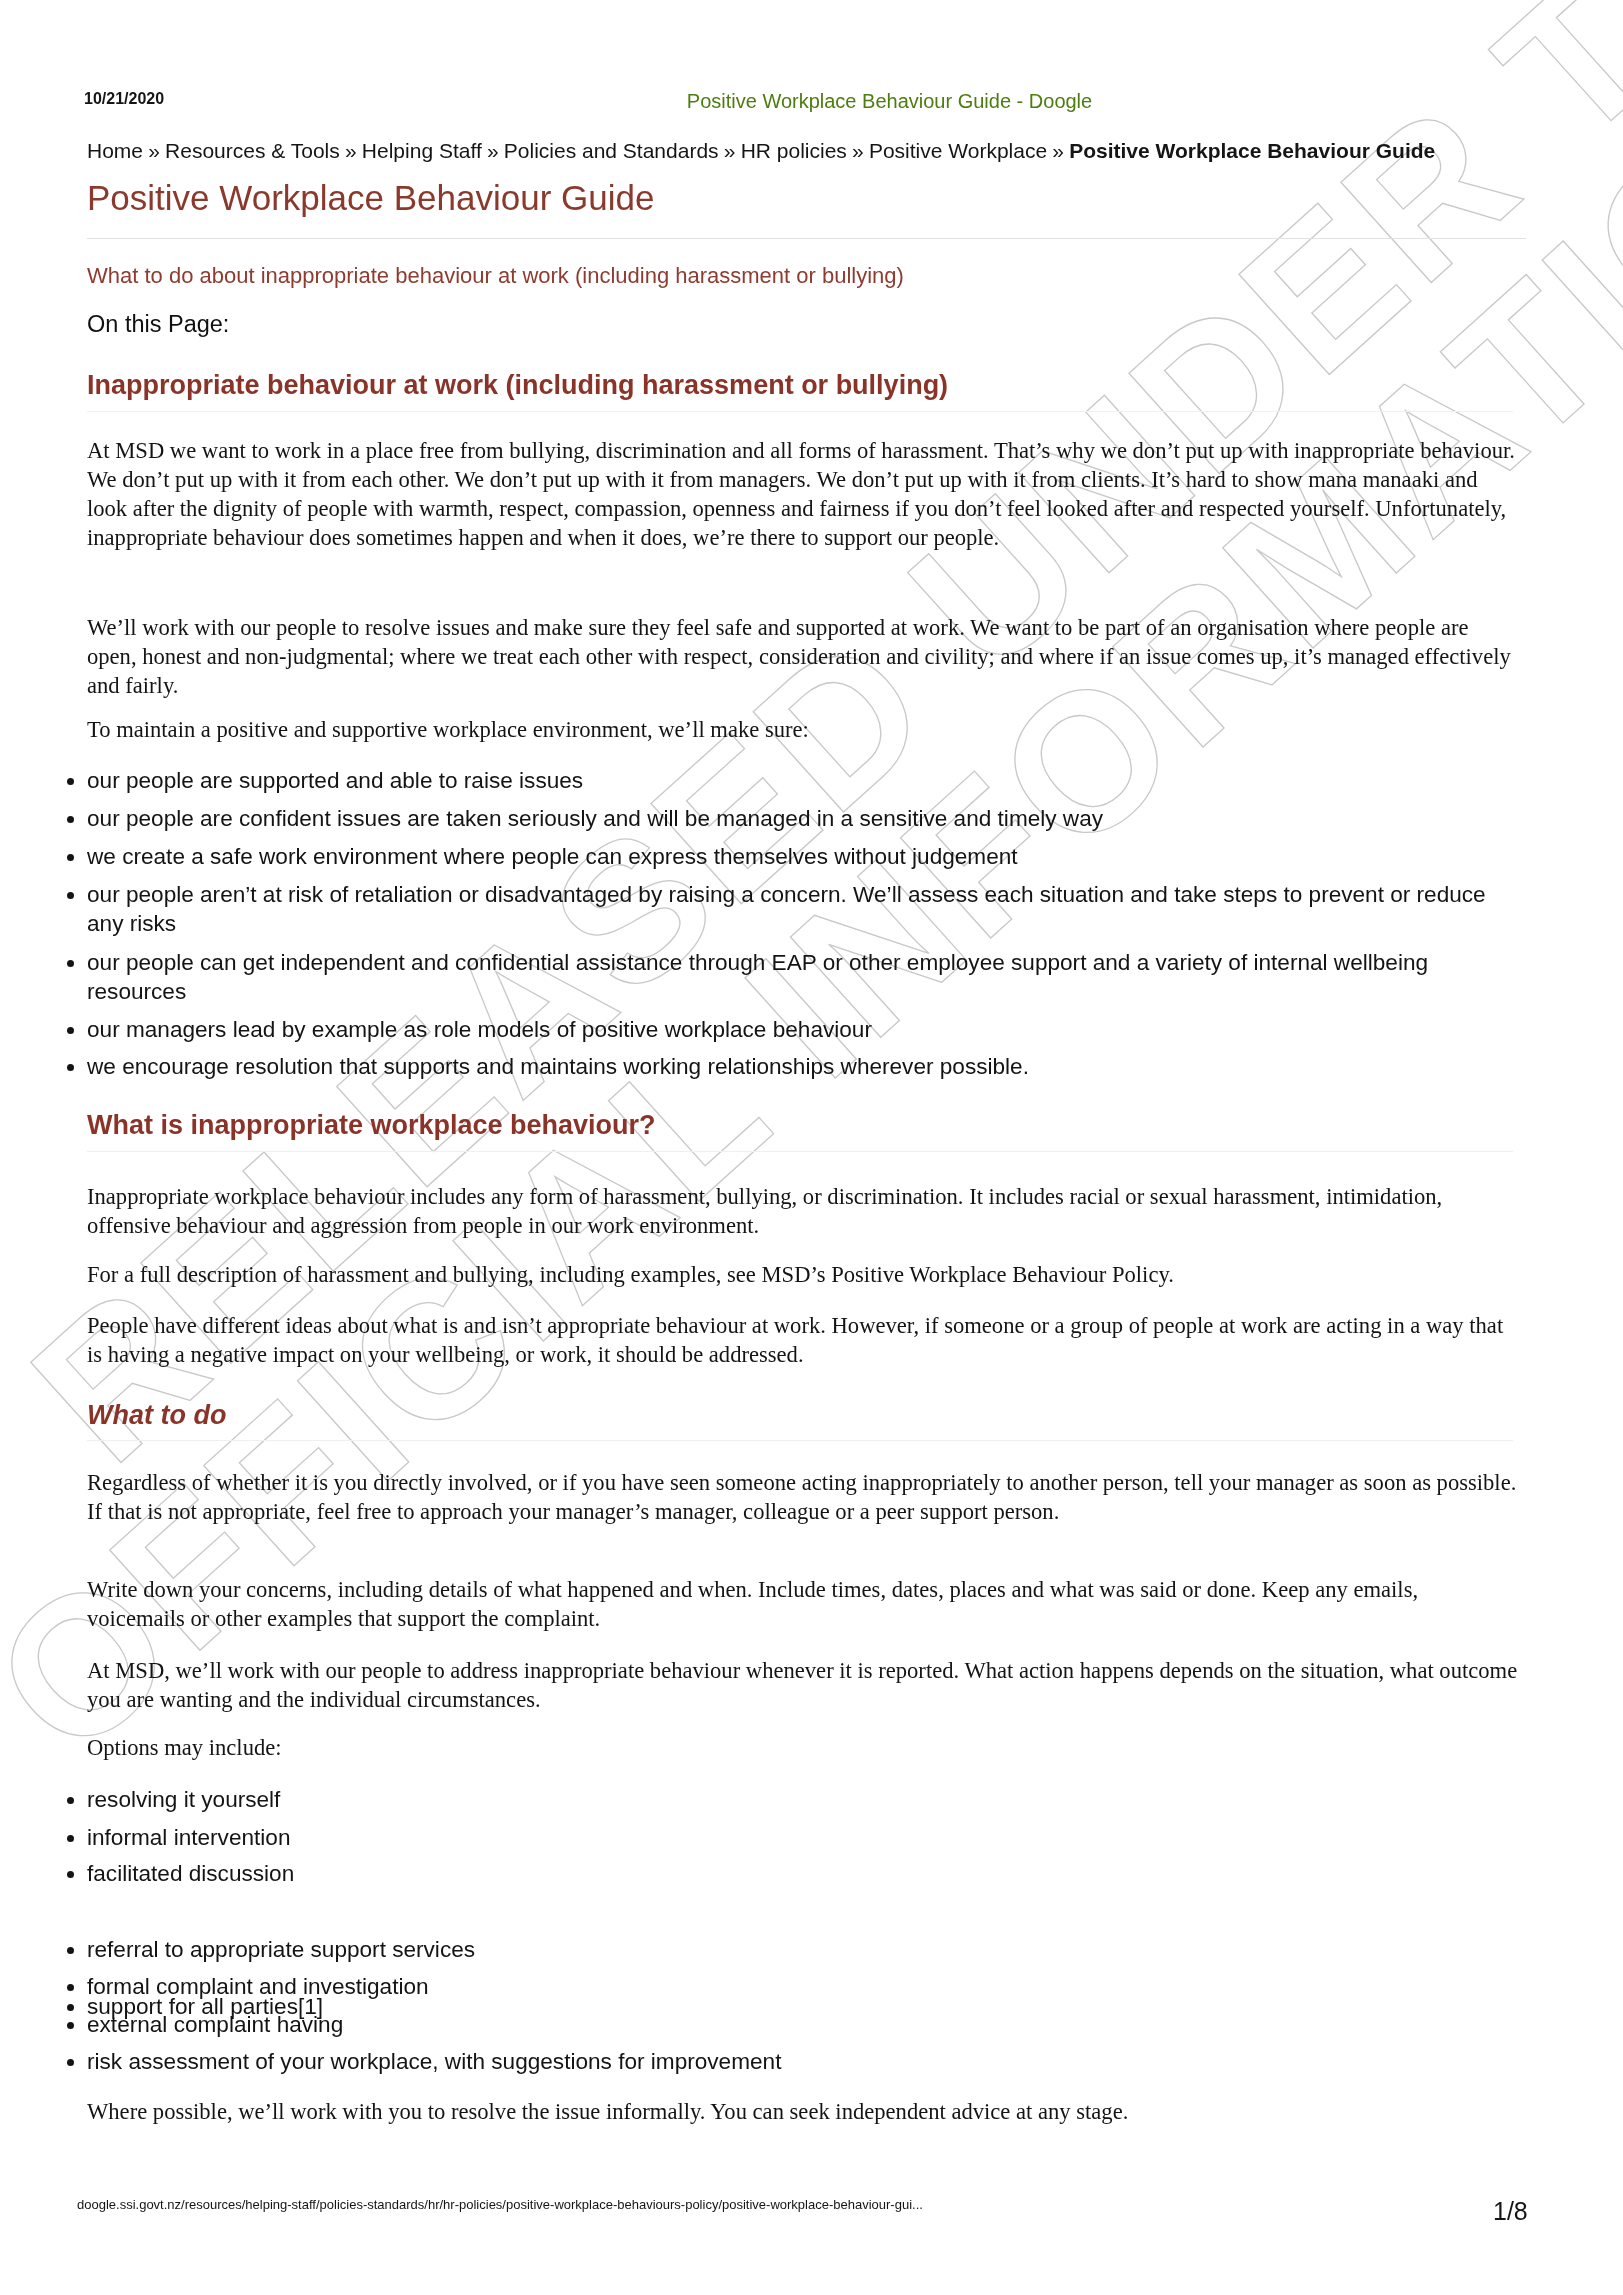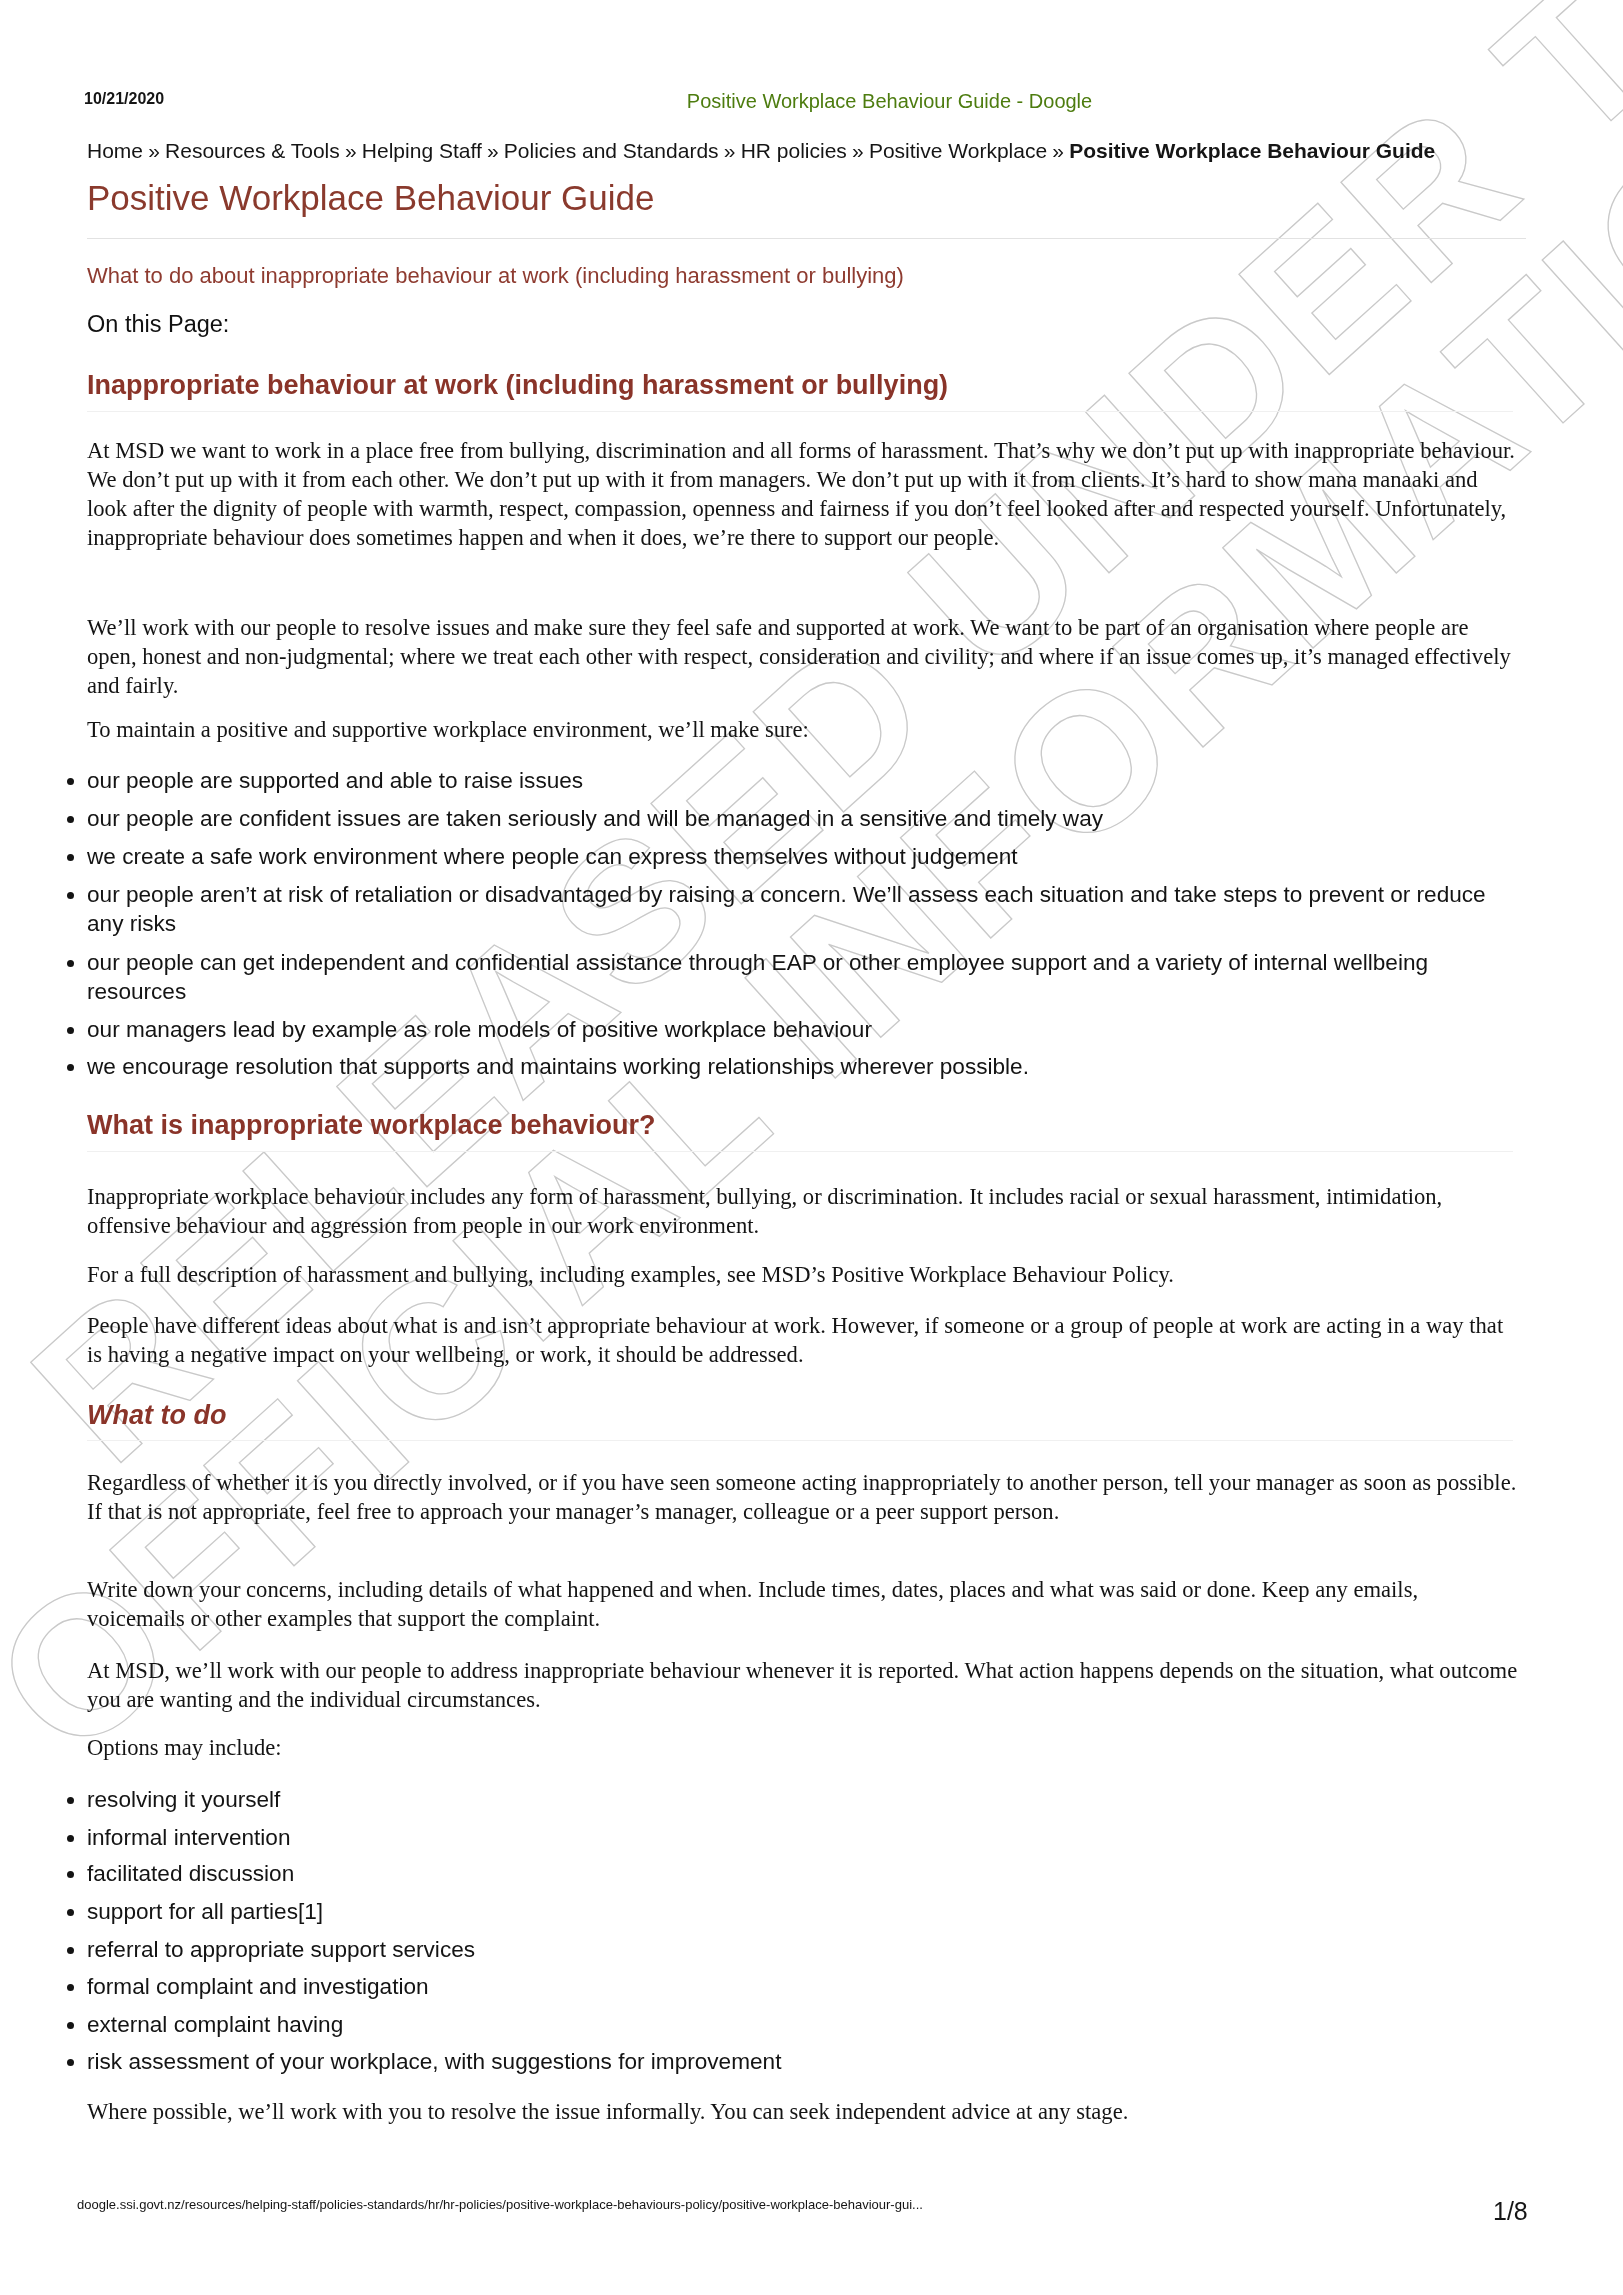--- a/index.html
+++ b/index.html
@@ -89,21 +89,21 @@
 
 <p class="p" style="top:1468px;">Regardless of whether it is you directly involved, or if you have seen someone acting inappropriately to another person, tell your manager as soon as possible. If that is not appropriate, feel free to approach your manager’s manager, colleague or a peer support person.</p>
 <p class="p" style="top:1575px;">Write down your concerns, including details of what happened and when. Include times, dates, places and what was said or done. Keep any emails, voicemails or other examples that support the complaint.</p>
 <p class="p" style="top:1656px;">At MSD, we’ll work with our people to address inappropriate behaviour whenever it is reported. What action happens depends on the situation, what outcome you are wanting and the individual circumstances.</p>
 <p class="p" style="top:1733px;">Options may include:</p>
 
 <ul>
   <li class="li" style="top:1785px;">resolving it yourself</li>
   <li class="li" style="top:1823px;">informal intervention</li>
   <li class="li" style="top:1859px;">facilitated discussion</li>
-  <li class="li" style="top:1897px;">support for all parties[1]</li>
+  <li class="li" style="top:1992px;">support for all parties[1]</li>
   <li class="li" style="top:1935px;">referral to appropriate support services</li>
   <li class="li" style="top:1972px;">formal complaint and investigation</li>
   <li class="li" style="top:2010px;">external complaint having</li>
   <li class="li" style="top:2047px;">risk assessment of your workplace, with suggestions for improvement</li>
 </ul>
 
 <p class="p" style="top:2097px;">Where possible, we’ll work with you to resolve the issue informally. You can seek independent advice at any stage.</p>
 
 <div class="abs footer-url">doogle.ssi.govt.nz/resources/helping-staff/policies-standards/hr/hr-policies/positive-workplace-behaviours-policy/positive-workplace-behaviour-gui...</div>
 <div class="abs footer-page">1/8</div>

